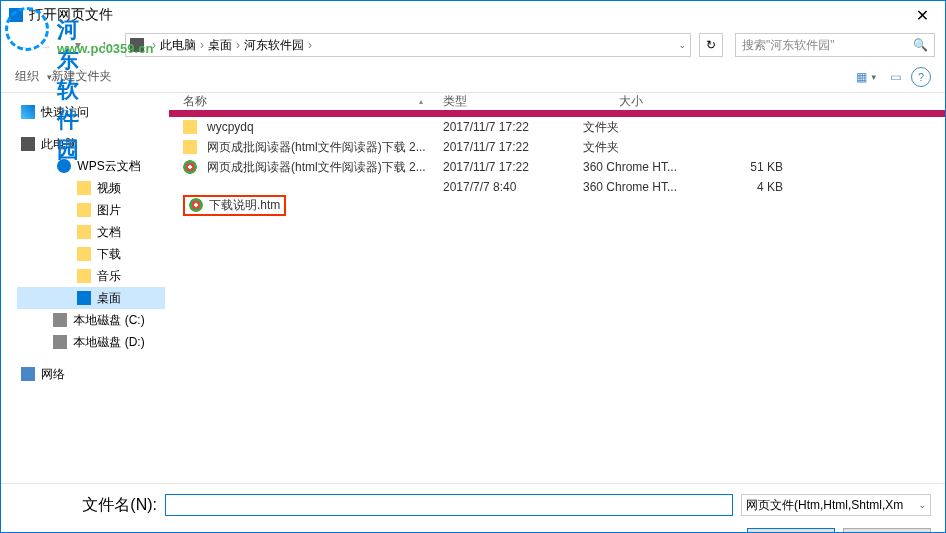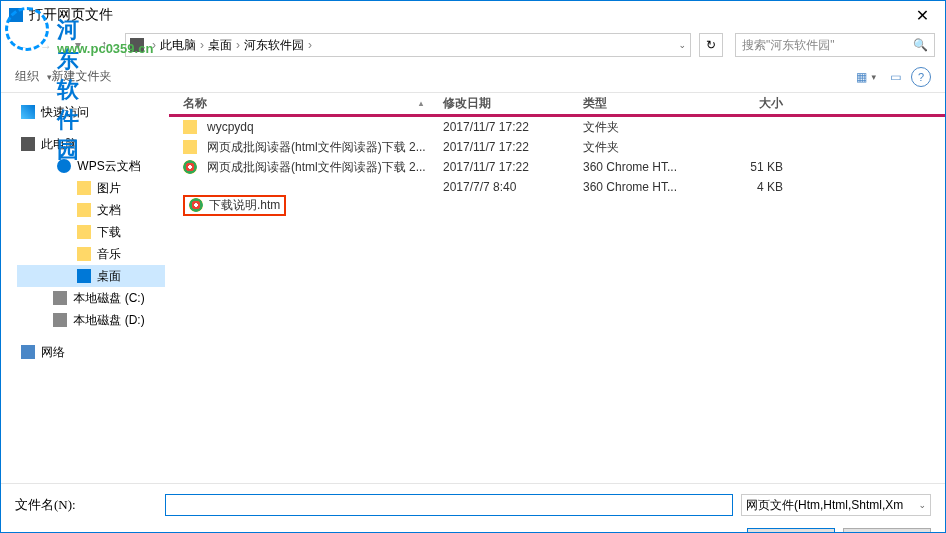--- a/index.html
+++ b/index.html
@@ -30,34 +30,34 @@
     .nav-item.sub { padding-left: 20px; justify-content: center; }
     .nav-icon { width: 14px; height: 14px; display: inline-block; }
     .icon-star { background: linear-gradient(45deg, #4dc3ff, #0078d7); }
     .icon-cloud { background: #0078d7; border-radius: 50%; }
     .icon-pc { background: #555; }
     .icon-folder { background: #ffd868; }
     .icon-drive { background: #888; }
     .icon-desktop { background: #0078d7; }
     .icon-net { background: #4a87c7; }
     .file-list { flex: 1; position: relative; }
-    .header-row { display: flex; height: 24px; align-items: center; border-bottom: 3px solid #be185d; color: #555; padding-left: 14px; font-size: 12px; font-weight: bold; }
+    .header-row { display: flex; height: 24px; align-items: center; border-bottom: 7px solid #be185d; color: #555; padding-left: 14px; font-size: 12px; }
     .col-name { width: 260px; display: flex; align-items: center; gap: 4px;}
     .col-date { width: 140px; }
     .col-type { width: 130px; }
     .col-size { width: 80px; text-align: right; padding-right: 10px;}
     .sort-indicator { font-size: 8px; color: #888; }
     .file-row { display: flex; height: 20px; align-items: center; padding-left: 14px; font-size: 12px; color: #333; }
     .file-icon { width: 14px; height: 14px; margin-right: 6px; display: inline-block; }
     .fi-folder { background: #ffd868; }
     .fi-chrome { background: radial-gradient(circle, #fff 20%, #ea4335 20% 45%, #34a853 45% 70%, #fbbc05 70%); border-radius: 50%;}
     .highlighted { border: 2px solid #e30; margin-top: 36px; }
     .footer { border-top: 1px solid #e5e5e5; padding: 10px 14px; }
     .filename-row { display: flex; align-items: center; margin-bottom: 12px; }
-    .filename-label { width: 150px; text-align: left; padding-right: 8px; font-size: 13px; font-family: Liberation Serif, serif;}
+    .filename-label { width: 150px; text-align: right; padding-right: 8px; font-size: 16px;}
     .filename-input { flex: 1; height: 22px; border: 1px solid #0078d7; padding: 0 4px; }
     .filetype-select { width: 190px; height: 22px; border: 1px solid #ccc; margin-left: 8px; padding: 0 4px; font-size: 12px; display: flex; align-items: center; justify-content: space-between;}
     .button-row { display: flex; justify-content: flex-end; gap: 8px; }
     .btn { width: 88px; height: 24px; border: 1px solid #adadad; background: #e1e1e1; display: flex; align-items: center; justify-content: center; cursor: pointer; }
     .btn.primary { border: 1px solid #0078d7; }
     .overlay-logo { position: absolute; top: 0; left: 0; pointer-events: none; }
     .logo-text { position: absolute; top: 14px; left: 56px; font-size: 22px; font-weight: bold; color: #0078d7; }
     .logo-url { position: absolute; top: 40px; left: 56px; font-size: 13px; font-weight: bold; color: #4CAF50; }
     .logo-circle { position: absolute; top: 6px; left: 4px; width: 44px; height: 44px; border: 3px dashed #0096ff; border-radius: 50%;}
     .dropdown-v { font-size: 9px; color: #666; margin-left: 4px; }
@@ -124,20 +124,24 @@
           <span class="nav-icon icon-pc"></span>
           <span>此电脑</span>
         </div>
       <div id="sidebar-items">
           <div class="nav-item sub">
             <span class="nav-icon icon-cloud"></span>
             <span>WPS云文档</span>
           </div>
           <div class="nav-item sub">
             <span class="nav-icon icon-folder"></span>
+            <span>视频</span>
+          </div>
+          <div class="nav-item sub">
+            <span class="nav-icon icon-folder"></span>
             <span>图片</span>
           </div>
           <div class="nav-item sub">
             <span class="nav-icon icon-folder"></span>
             <span>文档</span>
           </div>
           <div class="nav-item sub">
             <span class="nav-icon icon-folder"></span>
             <span>下载</span>
           </div>
@@ -165,21 +169,20 @@
           <span>网络</span>
         </div>
     </div>
   </div>
   <div class="file-list">
     <div class="header-row">
       <div class="col-name">
           <span>名称</span>
           <span class="sort-indicator" style="margin-left:auto;margin-right:20px">▴</span>
         </div>
-      <div class="col-date">修改日期</div>
       <div class="col-type">类型</div>
       <div class="col-size">大小</div>
     </div>
     <div id="file-rows">
         <div class="file-row">
           <div class="col-name">
             <span class="file-icon fi-folder"></span>
             <span>wycpydq</span>
           </div>
           <div class="col-date">2017/11/7 17:22</div>

